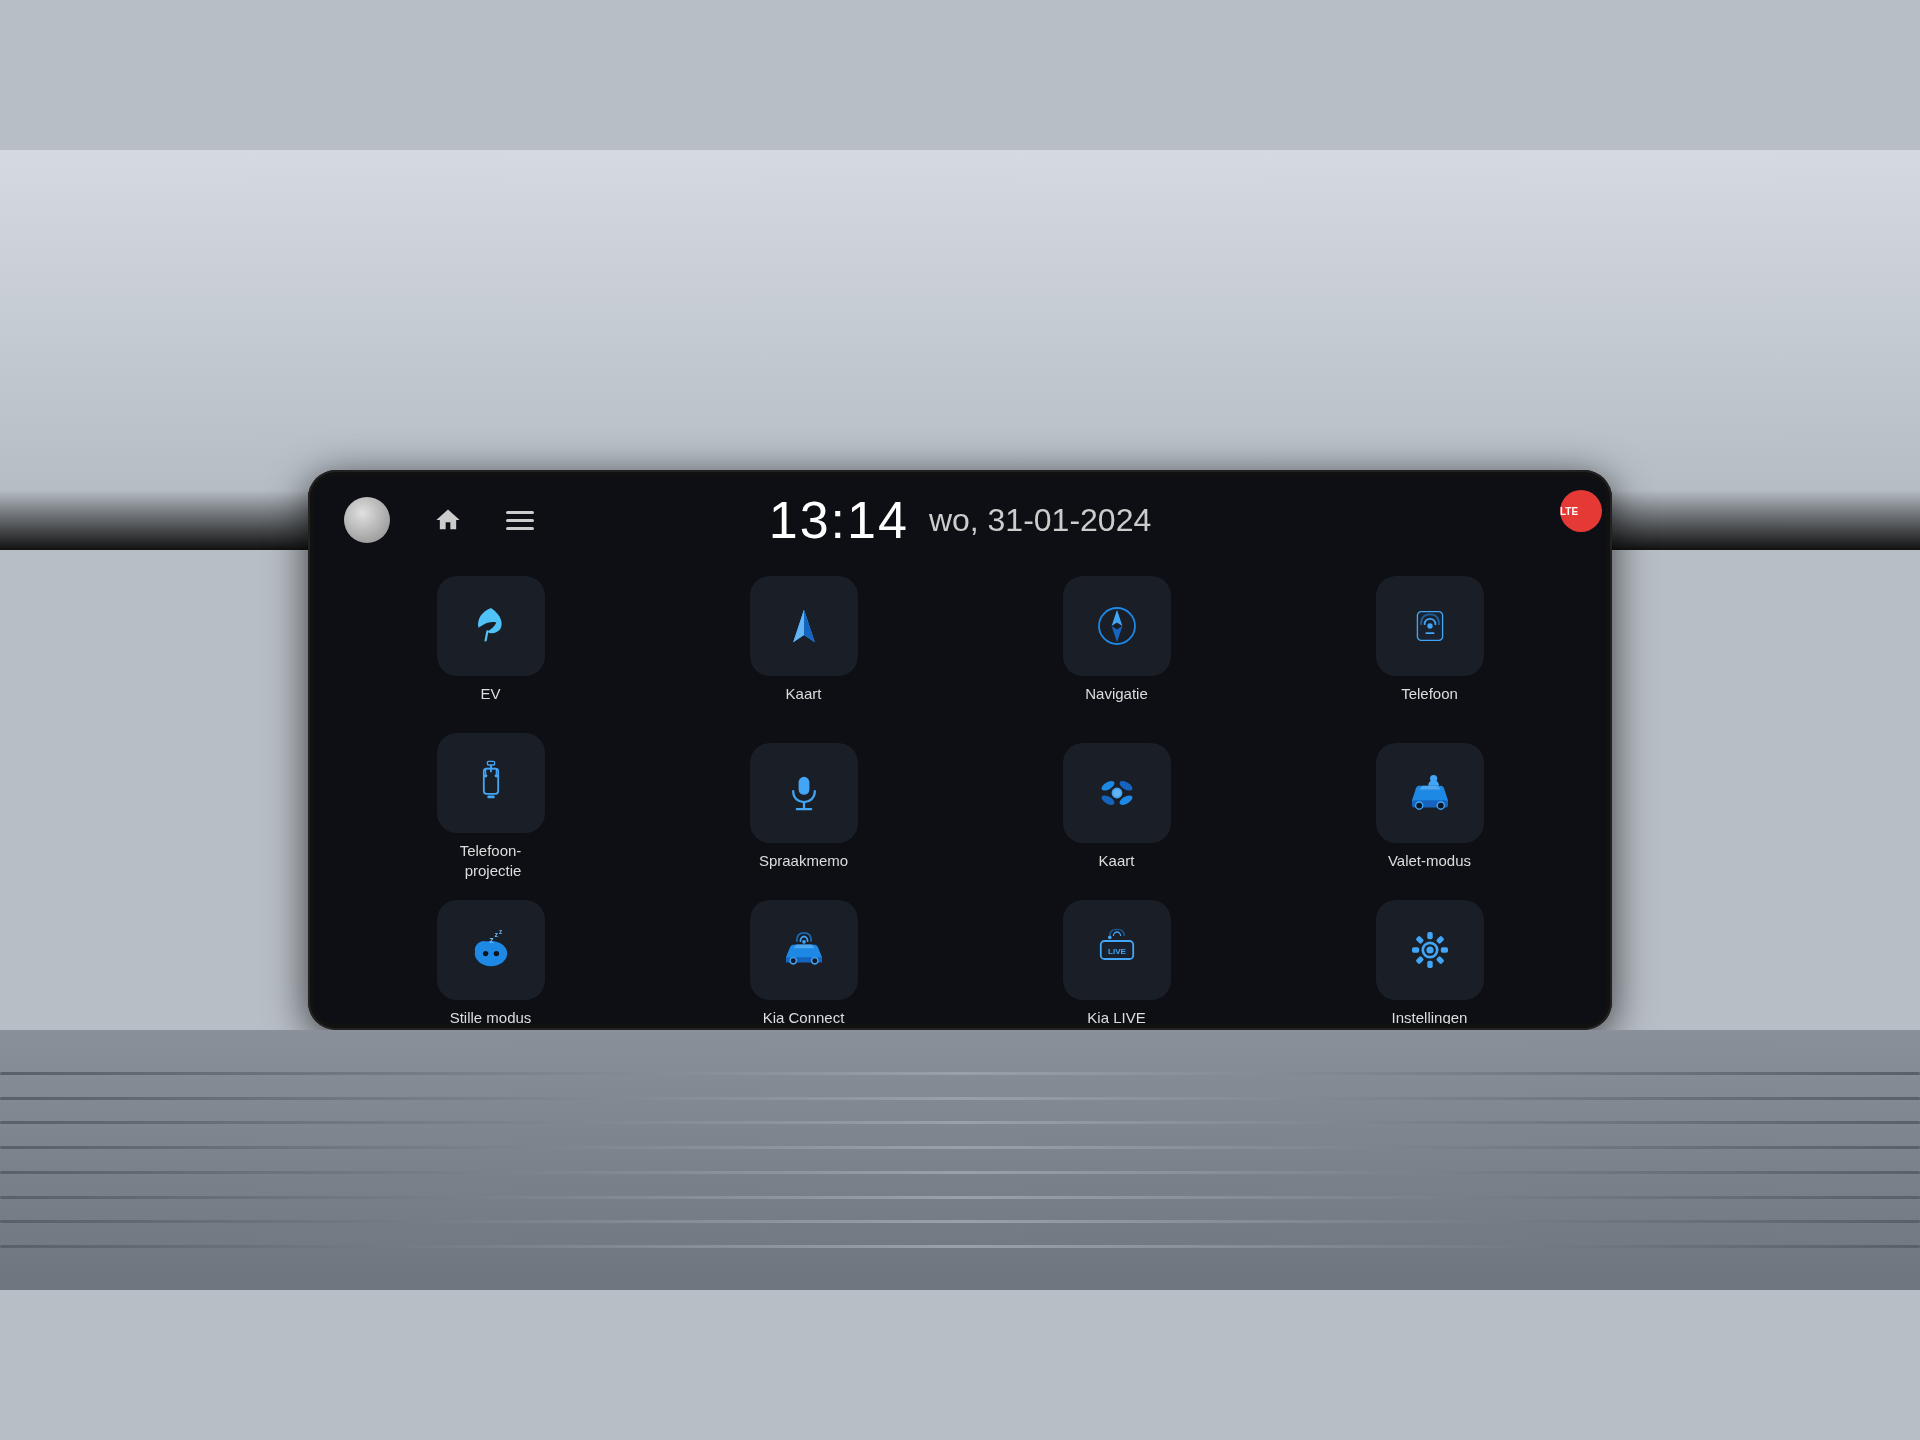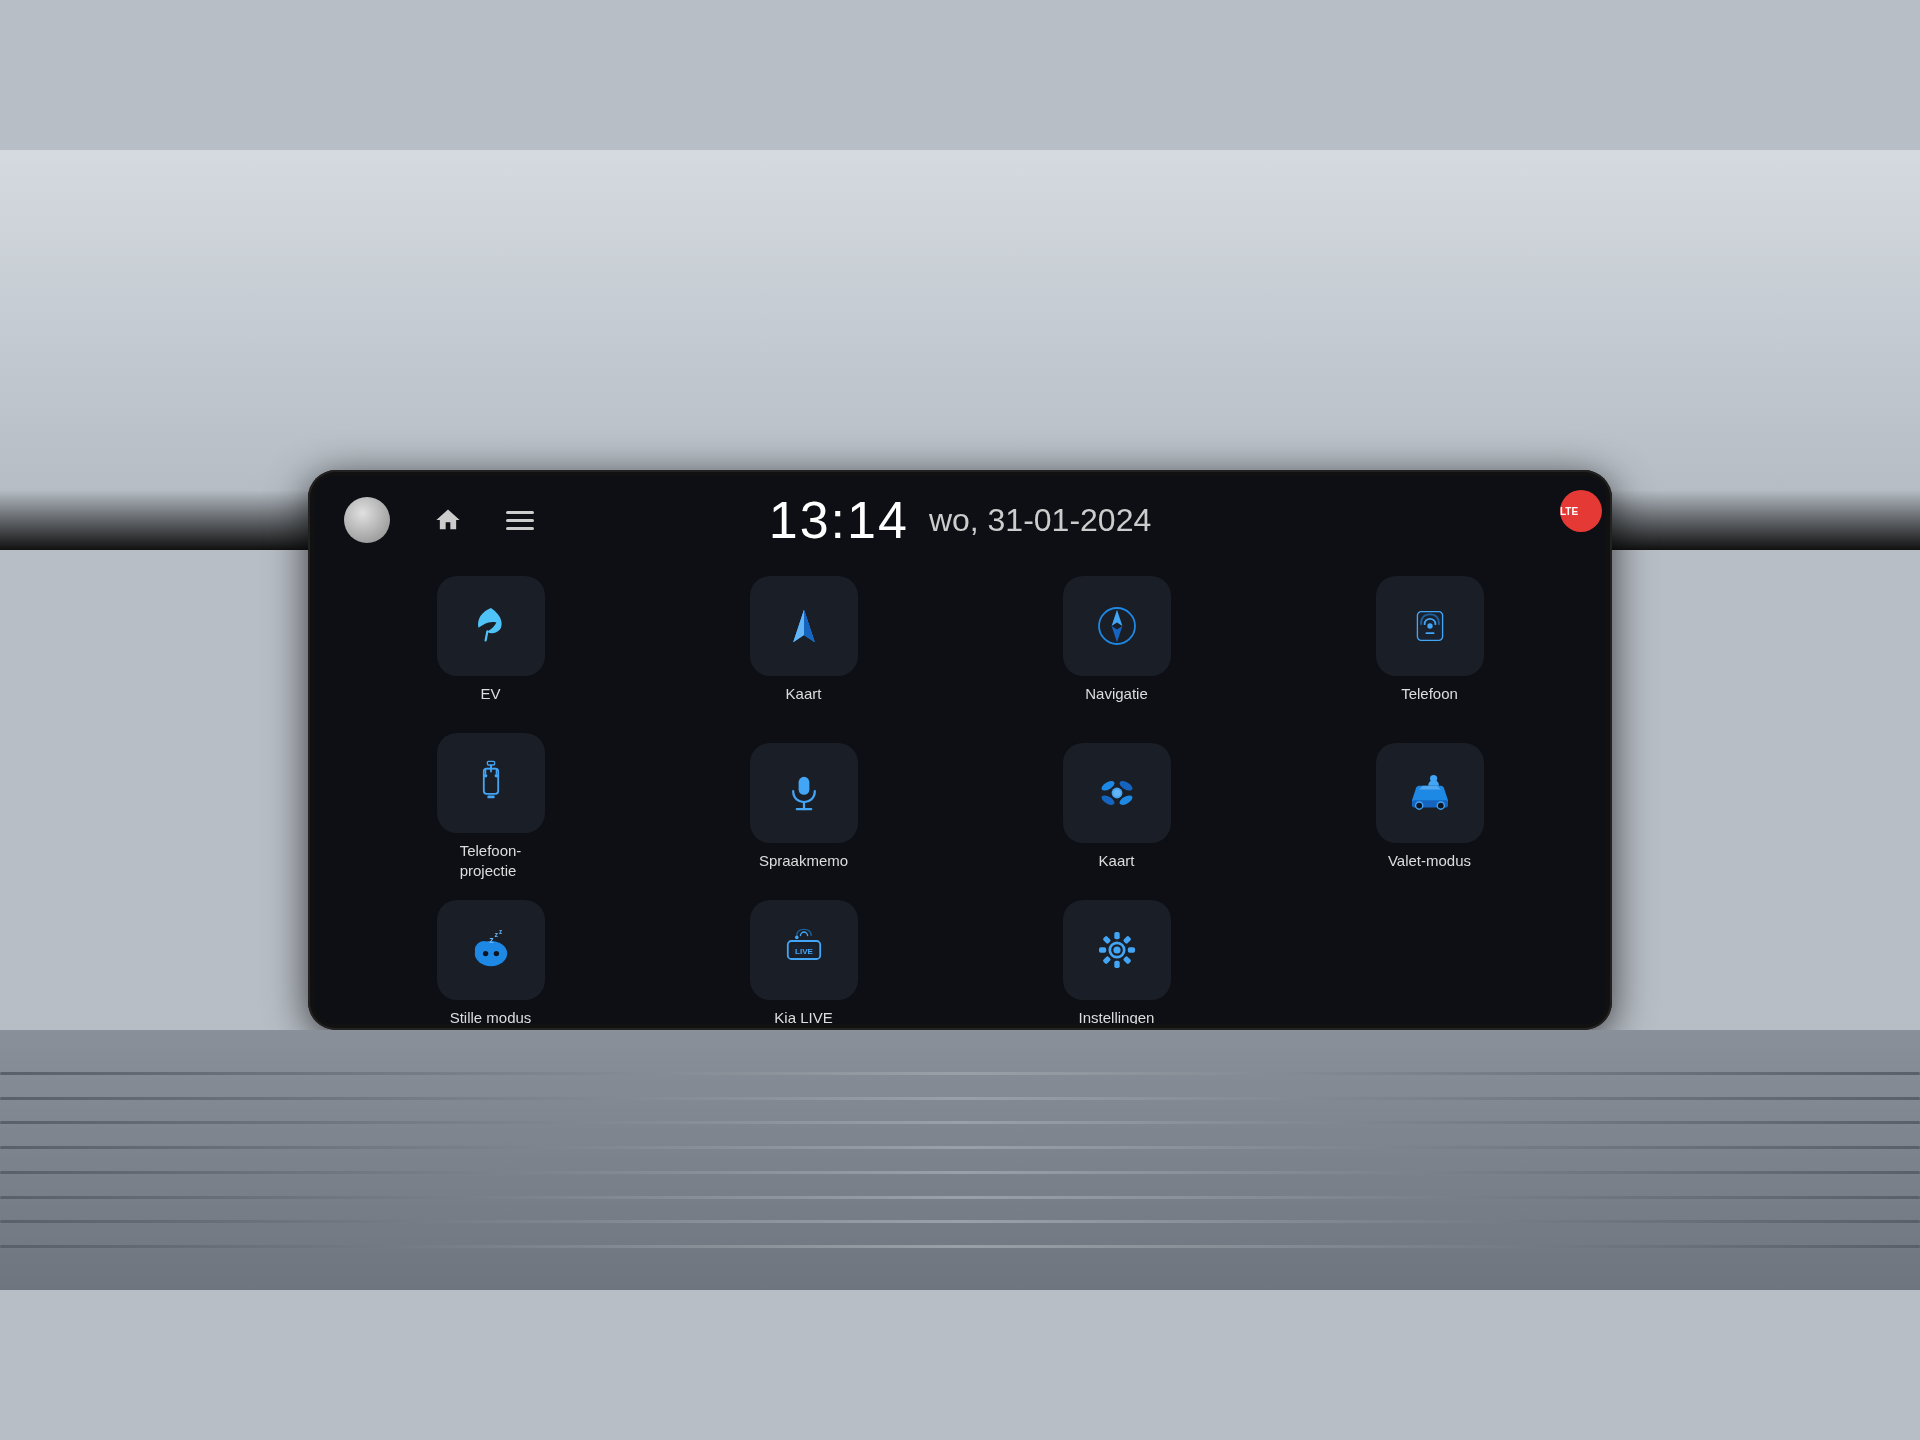--- a/index.html
+++ b/index.html
@@ -360,21 +360,21 @@
               <line x1="30" y1="10" x2="30" y2="18" stroke="#42a5f5" stroke-width="2"></line>
               <rect x="26" y="6" width="8" height="4" rx="1" fill="none" stroke="#42a5f5" stroke-width="1.5"></rect>
               <circle cx="24" cy="22" r="2" fill="#42a5f5"></circle>
               <circle cx="36" cy="22" r="2" fill="#42a5f5"></circle>
               <line x1="24" y1="20" x2="24" y2="14" stroke="#42a5f5" stroke-width="1.5"></line>
               <line x1="36" y1="20" x2="36" y2="14" stroke="#42a5f5" stroke-width="1.5"></line>
               <line x1="24" y1="14" x2="36" y2="14" stroke="#42a5f5" stroke-width="1.5"></line>
               <line x1="30" y1="14" x2="30" y2="10" stroke="#42a5f5" stroke-width="1.5"></line>
             </svg>
           </div>
-          <div class="app-label" style="text-align:left;">Telefoon-<br>projectie</div>
+          <div class="app-label" style="text-align:right;">Telefoon-<br>projectie</div>
         </div>
 
         <div class="app-item">
           <div class="app-icon-wrapper">
             <svg viewBox="0 0 60 60" xmlns="http://www.w3.org/2000/svg">
 
               <rect x="24" y="12" width="12" height="20" rx="6" ry="6" fill="#42a5f5"></rect>
               <path d="M18 28 C18 36 24 40 30 40 C36 40 42 36 42 28" fill="none" stroke="#42a5f5" stroke-width="2.5" stroke-linecap="round"></path>
               <line x1="30" y1="40" x2="30" y2="48" stroke="#42a5f5" stroke-width="2.5" stroke-linecap="round"></line>
               <line x1="22" y1="48" x2="38" y2="48" stroke="#42a5f5" stroke-width="2.5" stroke-linecap="round"></line>
@@ -429,20 +429,37 @@
               <circle cx="36" cy="34" r="3" fill="#0d1520"></circle>
 
               <text x="28" y="22" font-size="10" fill="#64b5f6" font-weight="bold">z</text>
               <text x="34" y="16" font-size="8" fill="#64b5f6" font-weight="bold">z</text>
               <text x="39" y="12" font-size="7" fill="#64b5f6" font-weight="bold">z</text>
             </svg>
           </div>
           <div class="app-label">Stille modus</div>
         </div>
 
+        <div class="app-item">
+          <div class="app-icon-wrapper">
+            <svg viewBox="0 0 60 60" xmlns="http://www.w3.org/2000/svg">
+
+              <path d="M10 38 L14 28 C15 25 17 24 20 24 L40 24 C43 24 45 25 46 28 L50 38 L50 42 L10 42 Z" fill="#1e88e5"></path>
+              <rect x="10" y="38" width="40" height="6" rx="1" fill="#1565c0"></rect>
+              <circle cx="18" cy="42" r="3.5" fill="#0d1520" stroke="#42a5f5" stroke-width="1.5"></circle>
+              <circle cx="42" cy="42" r="3.5" fill="#0d1520" stroke="#42a5f5" stroke-width="1.5"></circle>
+              <path d="M18 28 L22 24 L38 24 L42 28 Z" fill="#64b5f6" opacity="0.7"></path>
+
+              <path d="M26 20 C26 17 28 15 30 15 C32 15 34 17 34 20" fill="none" stroke="#42a5f5" stroke-width="2" stroke-linecap="round"></path>
+              <path d="M22 20 C22 14 25 11 30 11 C35 11 38 14 38 20" fill="none" stroke="#1e88e5" stroke-width="2" stroke-linecap="round" opacity="0.7"></path>
+              <circle cx="30" cy="21" r="2" fill="#42a5f5"></circle>
+            </svg>
+          </div>
+          <div class="app-label">Kia Connect</div>
+        </div>
 
         <div class="app-item">
           <div class="app-icon-wrapper">
             <svg viewBox="0 0 60 60" xmlns="http://www.w3.org/2000/svg">
 
               <rect x="12" y="20" width="36" height="20" rx="4" fill="none" stroke="#42a5f5" stroke-width="2"></rect>
               <rect x="16" y="24" width="28" height="12" rx="2" fill="#1a2230"></rect>
               <text x="20" y="34" font-size="9" fill="#42a5f5" font-weight="bold" font-family="Arial">LIVE</text>
 
               <circle cx="22" cy="16" r="2" fill="#42a5f5"></circle>

